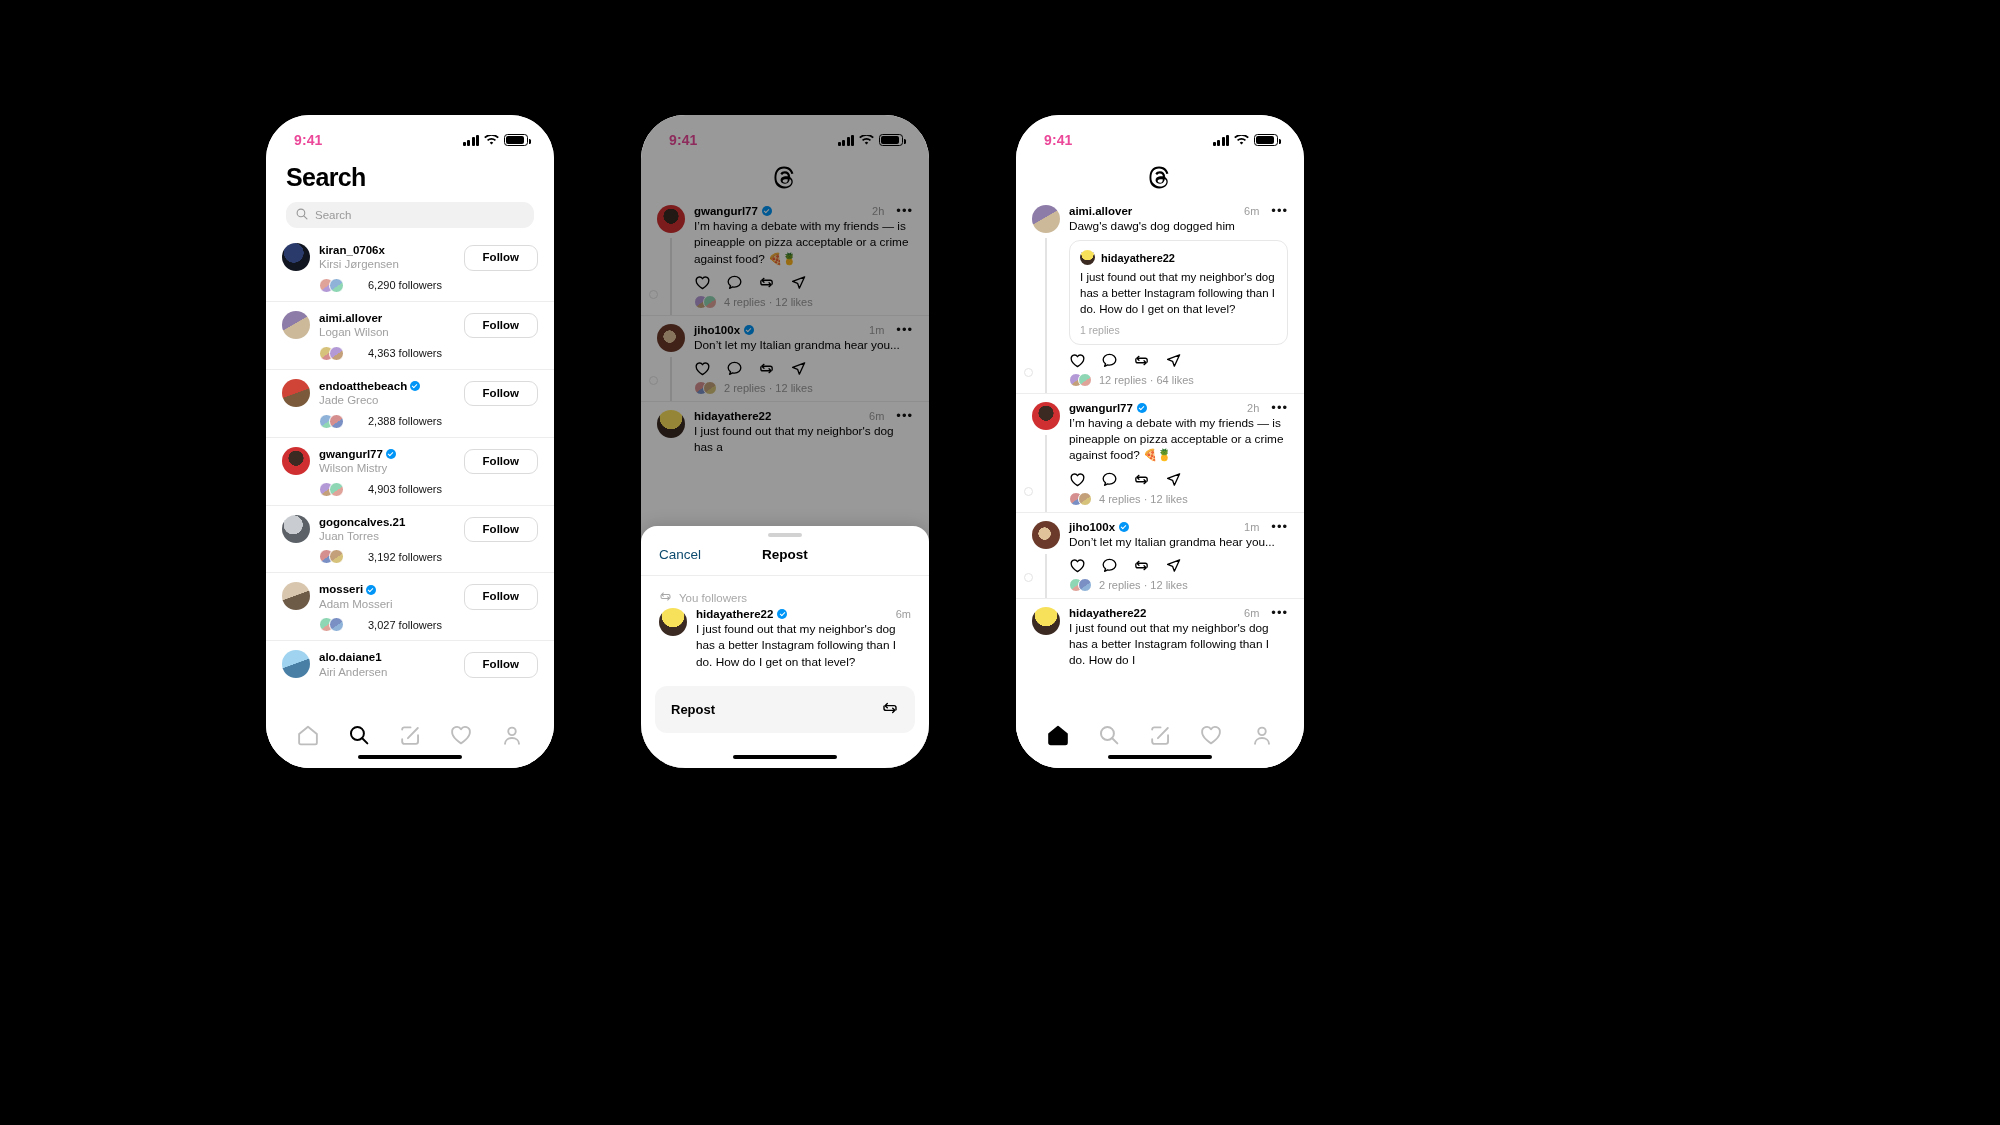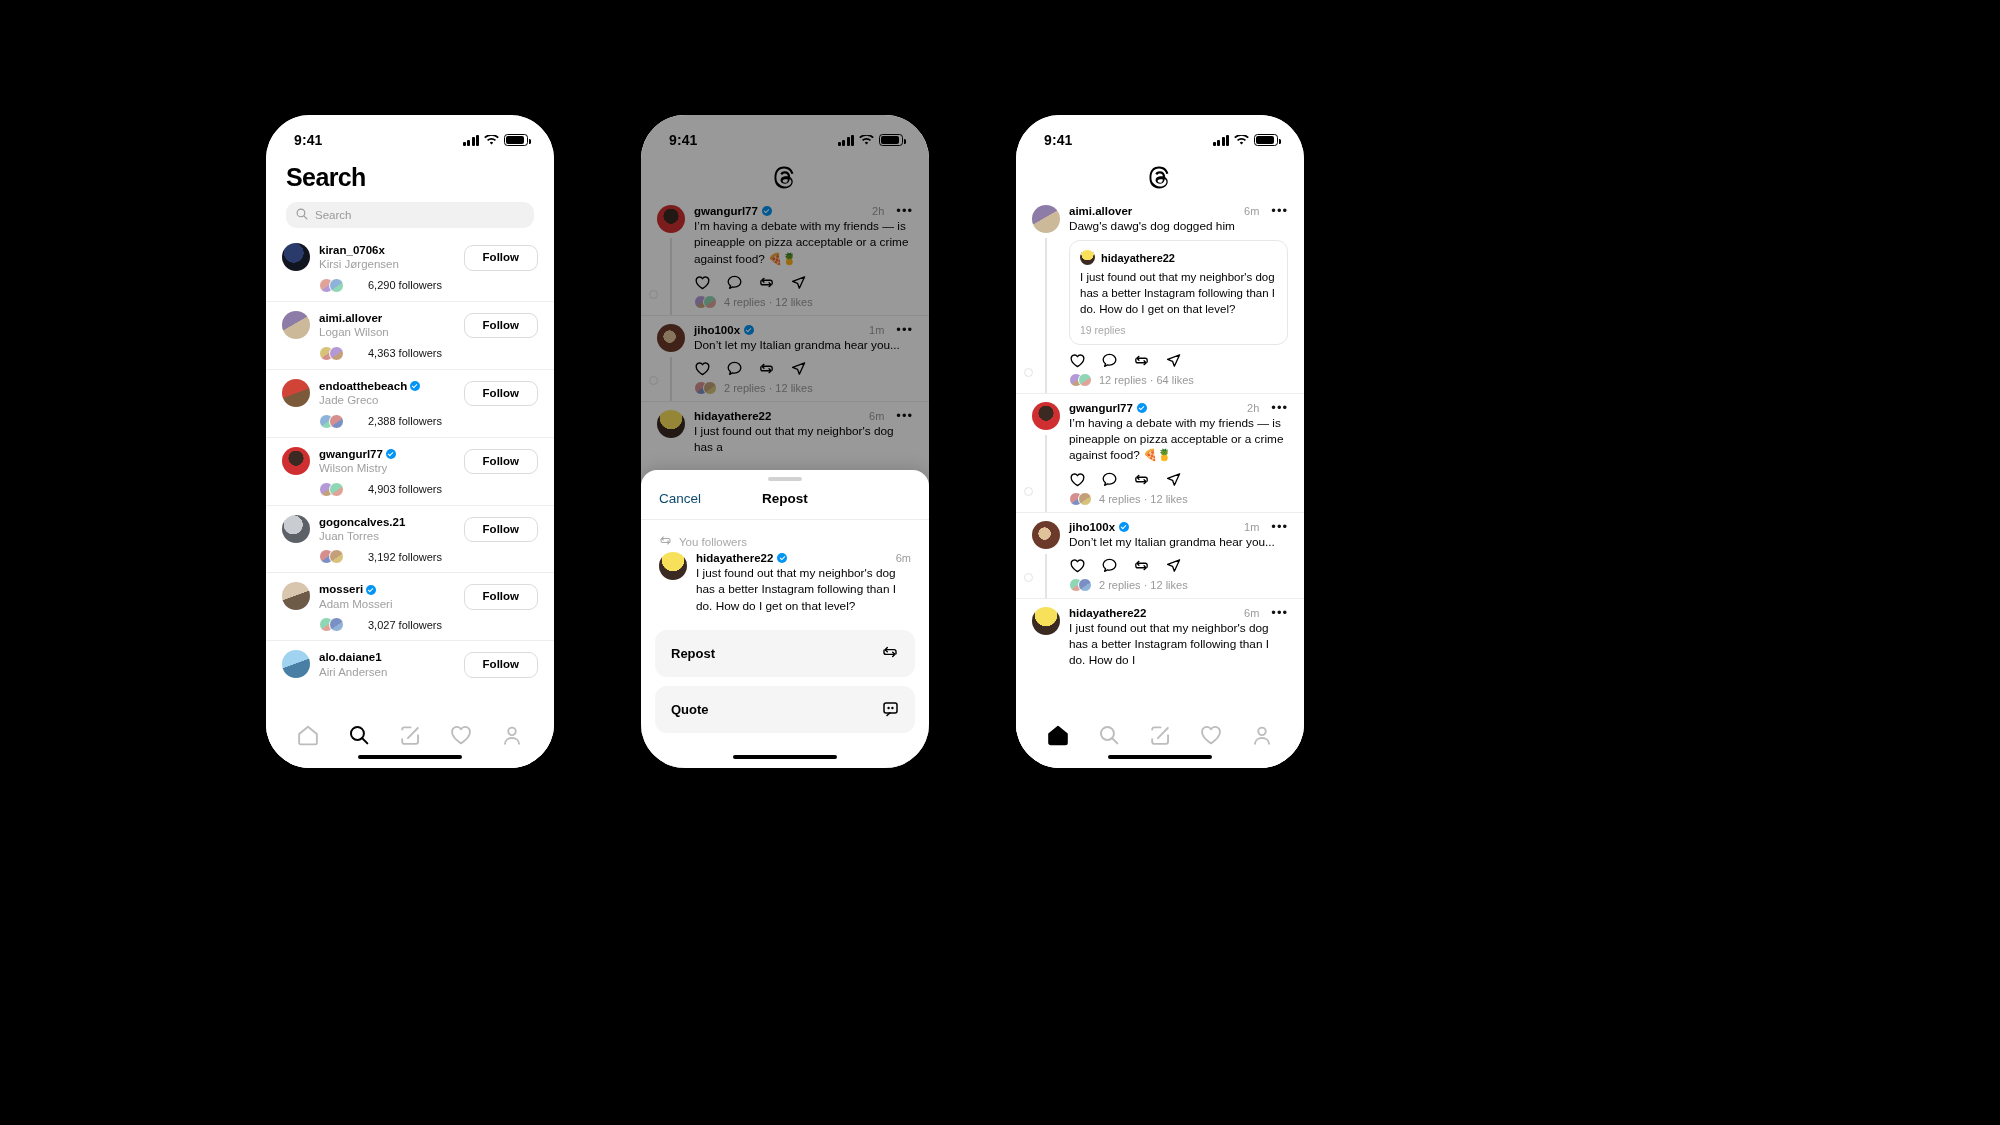--- a/index.html
+++ b/index.html
@@ -23,21 +23,21 @@
 
   #phone1 { left: 256px; top: 105px;  width: 308px; height: 673px; }
   #phone2 { left: 631px; top: 105px;  width: 308px; height: 673px; }
   #phone3 { left: 1006px; top: 105px; width: 308px; height: 673px; }
 
   
   .statusbar {
     height: 44px; display:flex; align-items:center; justify-content:space-between;
     padding: 6px 26px 0 28px; position:relative; z-index: 5;
   }
-  .st-time { font-size: 14px; font-weight: 700; letter-spacing:.1px; color:#000000; }
+  .st-time { font-size: 14px; font-weight: 700; letter-spacing:.1px; color:#ec4899; }
   .st-right { display:flex; align-items:center; gap:5px; }
   .sig { display:flex; align-items:flex-end; gap:1.5px; height:11px; }
   .sig i { display:block; width:3px; background:#000; border-radius:1px; }
   .sig i:nth-child(1){height:4px}.sig i:nth-child(2){height:6px}
   .sig i:nth-child(3){height:8.5px}.sig i:nth-child(4){height:11px}
   .wifi { width:15px; height:11px; position:relative; }
   .wifi svg { display:block; }
   .batt { width:24px; height:12px; border:1.3px solid #000; border-radius:3.5px; position:relative; }
   .batt::after { content:""; position:absolute; right:-3.5px; top:3.5px; width:2px; height:5px;
      background:#000; border-radius:0 1.5px 1.5px 0; }
@@ -474,29 +474,20 @@
       <div class="sheet-actions" id="p2-actions">
             <div class="action-row">
               <span>Repost</span>
               <span><svg width="18" height="18" viewBox="0 0 18 18">
                   <path d="M4.4 6.6h8.6a2 2 0 0 1 2 2v2.1" fill="none" stroke="#000" stroke-width="1.4" stroke-linecap="round"></path>
                   <path d="M6.3 4.6 4.1 6.7l2.2 2.1" fill="none" stroke="#000" stroke-width="1.4" stroke-linecap="round" stroke-linejoin="round"></path>
                   <path d="M13.6 11.4H5a2 2 0 0 1-2-2V7.3" fill="none" stroke="#000" stroke-width="1.4" stroke-linecap="round"></path>
                   <path d="M11.7 13.4l2.2-2.1-2.2-2.1" fill="none" stroke="#000" stroke-width="1.4" stroke-linecap="round" stroke-linejoin="round"></path>
                 </svg></span>
             </div>
-            <div class="action-row">
-              <span>Quote</span>
-              <span><svg width="18" height="18" viewBox="0 0 18 18">
-                  <rect x="3" y="4" width="13" height="10" rx="2" fill="none" stroke="#000" stroke-width="1.5"></rect>
-                  <path d="M6 16.5 9 13.8" fill="none" stroke="#000" stroke-width="1.5" stroke-linecap="round"></path>
-                  <circle cx="7.6" cy="9" r="1.2" fill="#000"></circle>
-                  <circle cx="11.4" cy="9" r="1.2" fill="#000"></circle>
-                </svg></span>
-            </div>
           </div>
     </div>
 
     <div class="home-ind" style="z-index:10"></div>
    </div>
   </div>
 
   <div class="phone" id="phone3">
    <div class="phone-inner">
     <div class="statusbar">
@@ -538,21 +529,21 @@
                 <span class="p-time">6m</span>
                 <span class="p-dots">•••</span>
               </div>
               <div class="p-text">Dawg's dawg's dog dogged him</div>
               <div class="quote-card">
                 <div class="qc-head">
                   <span class="qc-av" style="background:radial-gradient(circle at 50% 28%, #f7e05a 0 46%, #3a2a22 47% 100%)"></span>
                   <span class="qc-user">hidayathere22</span>
                 </div>
                 <div class="qc-text">I just found out that my neighbor's dog has a better Instagram following than I do. How do I get on that level?</div>
-                <div class="qc-meta">19 replies</div>
+                <div class="qc-meta">1 replies</div>
               </div>
               <div class="p-actions">
                 <span class="ic"><svg width="17" height="17" viewBox="0 0 18 18">
                     <path d="M9 15.5S2.3 11.3 2.3 6.9A3.6 3.6 0 0 1 9 5a3.6 3.6 0 0 1 6.7 1.9C15.7 11.3 9 15.5 9 15.5z" fill="none" stroke="#000" stroke-width="1.4" stroke-linejoin="round"></path>
                   </svg></span>
                 <span class="ic"><svg width="17" height="17" viewBox="0 0 18 18">
                     <path d="M9 2.5c3.8 0 6.7 2.5 6.7 5.7 0 3.2-2.9 5.7-6.7 5.7-.7 0-1.4-.1-2-.25l-3.2 1.5 1-2.6C3.3 11.5 2.3 10 2.3 8.2 2.3 5 5.2 2.5 9 2.5z" fill="none" stroke="#000" stroke-width="1.4" stroke-linejoin="round"></path>
                   </svg></span>
                 <span class="ic"><svg width="17" height="17" viewBox="0 0 18 18">
                     <path d="M4.4 6.6h8.6a2 2 0 0 1 2 2v2.1" fill="none" stroke="#000" stroke-width="1.4" stroke-linecap="round"></path>

